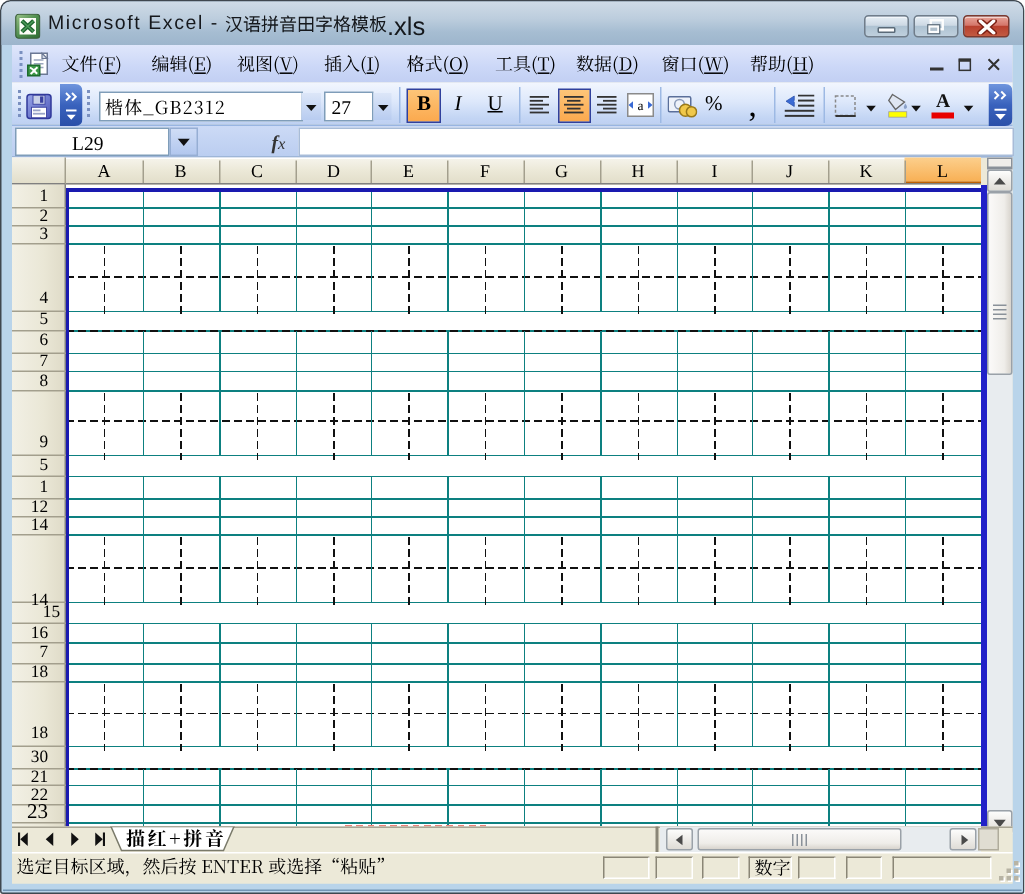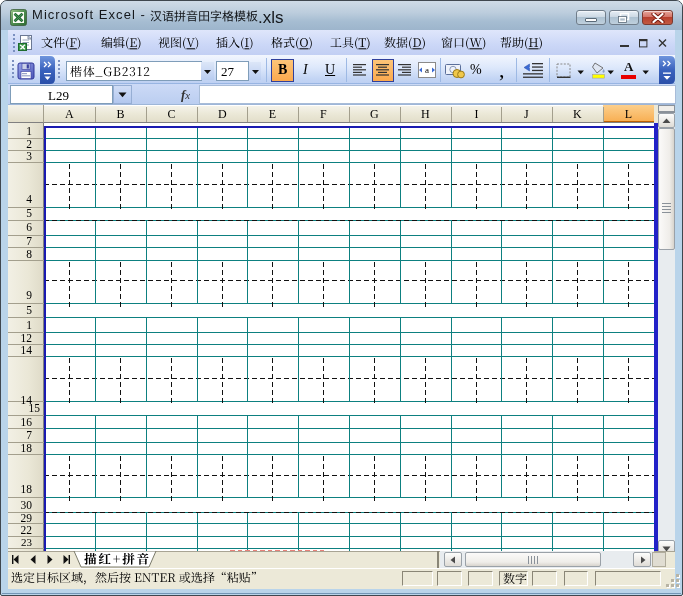--- a/index.html
+++ b/index.html
@@ -337,25 +337,25 @@
 <div class="abs serif" style="left:8px;top:415.5px;width:24px;text-align:right;font-size:11.5px;color:#000;line-height:12px">16</div>
 <div class="abs" style="left:8px;top:441.8px;width:36px;height:1px;background:#a39f8d"></div>
 <div class="abs serif" style="left:8px;top:428.9px;width:24px;text-align:right;font-size:11.5px;color:#000;line-height:12px">7</div>
 <div class="abs" style="left:8px;top:454.2px;width:36px;height:1px;background:#a39f8d"></div>
 <div class="abs serif" style="left:8px;top:442.0px;width:24px;text-align:right;font-size:11.5px;color:#000;line-height:12px">18</div>
 <div class="abs" style="left:8px;top:497.0px;width:36px;height:1px;background:#a39f8d"></div>
 <div class="abs serif" style="left:8px;top:483.0px;width:24px;text-align:right;font-size:11.5px;color:#000">18</div>
 <div class="abs" style="left:8px;top:512.3px;width:36px;height:1px;background:#a39f8d"></div>
 <div class="abs serif" style="left:8px;top:498.6px;width:24px;text-align:right;font-size:11.5px;color:#000;line-height:12px">30</div>
 <div class="abs" style="left:8px;top:523.3px;width:36px;height:1px;background:#a39f8d"></div>
-<div class="abs serif" style="left:8px;top:511.8px;width:24px;text-align:right;font-size:11.5px;color:#000;line-height:12px">29</div>
+<div class="abs serif" style="left:8px;top:511.8px;width:24px;text-align:right;font-size:11.5px;color:#000;line-height:12px">21</div>
 <div class="abs" style="left:8px;top:536.2px;width:36px;height:1px;background:#a39f8d"></div>
 <div class="abs serif" style="left:8px;top:523.8px;width:24px;text-align:right;font-size:11.5px;color:#000;line-height:12px">22</div>
 <div class="abs" style="left:8px;top:548.0px;width:36px;height:1px;background:#a39f8d"></div>
-<div class="abs serif" style="left:8px;top:536.1px;width:24px;text-align:right;font-size:11px;color:#000;line-height:12px">23</div>
+<div class="abs serif" style="left:8px;top:536.1px;width:24px;text-align:right;font-size:14px;color:#000;line-height:12px">23</div>
 <svg class="abs" style="left:44px;top:123px" width="614" height="428" viewBox="0 0 614 428" shape-rendering="crispEdges">
     <rect x="0" y="0" width="610" height="428" fill="#fff"></rect>
     <line x1="0" y1="15.5" x2="610" y2="15.5" stroke="#0d8080" stroke-width="1"></line>
     <line x1="0" y1="27.5" x2="610" y2="27.5" stroke="#0d8080" stroke-width="1"></line>
     <line x1="0" y1="39.5" x2="610" y2="39.5" stroke="#0d8080" stroke-width="1"></line>
     <line x1="0" y1="84.5" x2="610" y2="84.5" stroke="#0d8080" stroke-width="1"></line>
     <line x1="0" y1="112.5" x2="610" y2="112.5" stroke="#0d8080" stroke-width="1"></line>
     <line x1="0" y1="124.5" x2="610" y2="124.5" stroke="#0d8080" stroke-width="1"></line>
     <line x1="0" y1="137.5" x2="610" y2="137.5" stroke="#0d8080" stroke-width="1"></line>
     <line x1="0" y1="180.5" x2="610" y2="180.5" stroke="#0d8080" stroke-width="1"></line>

